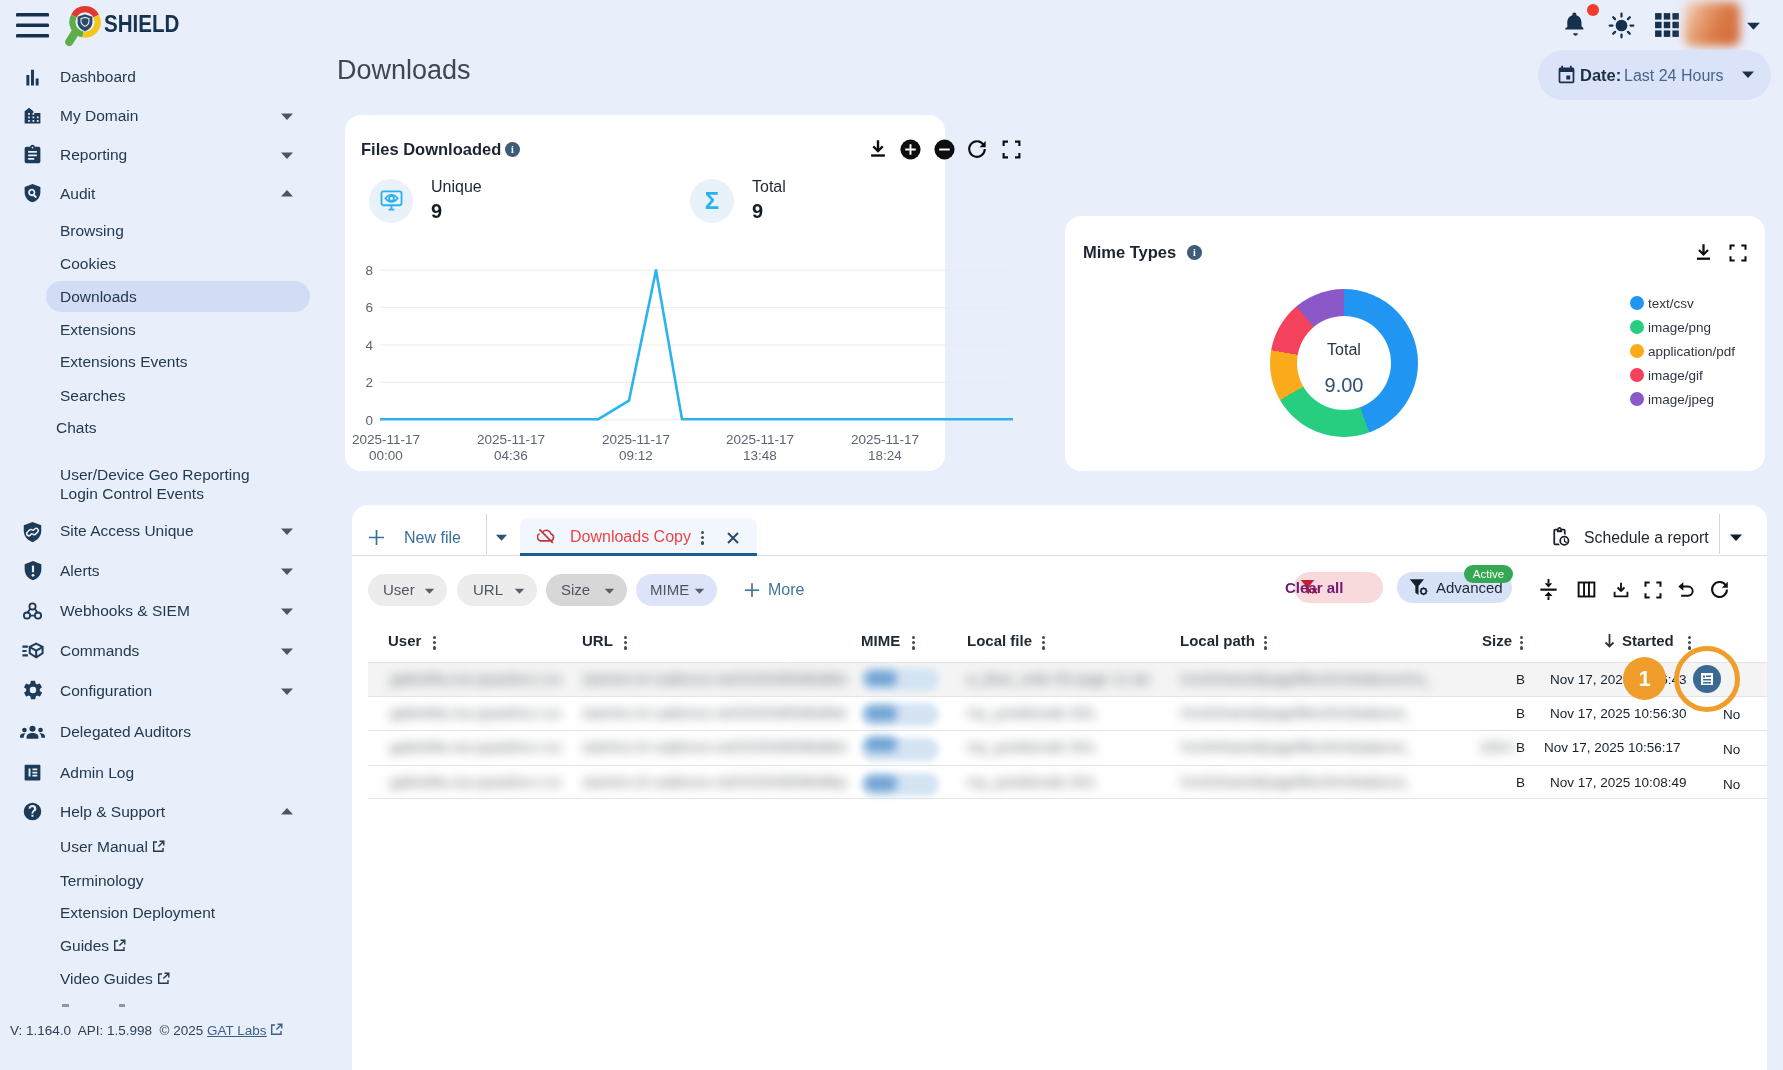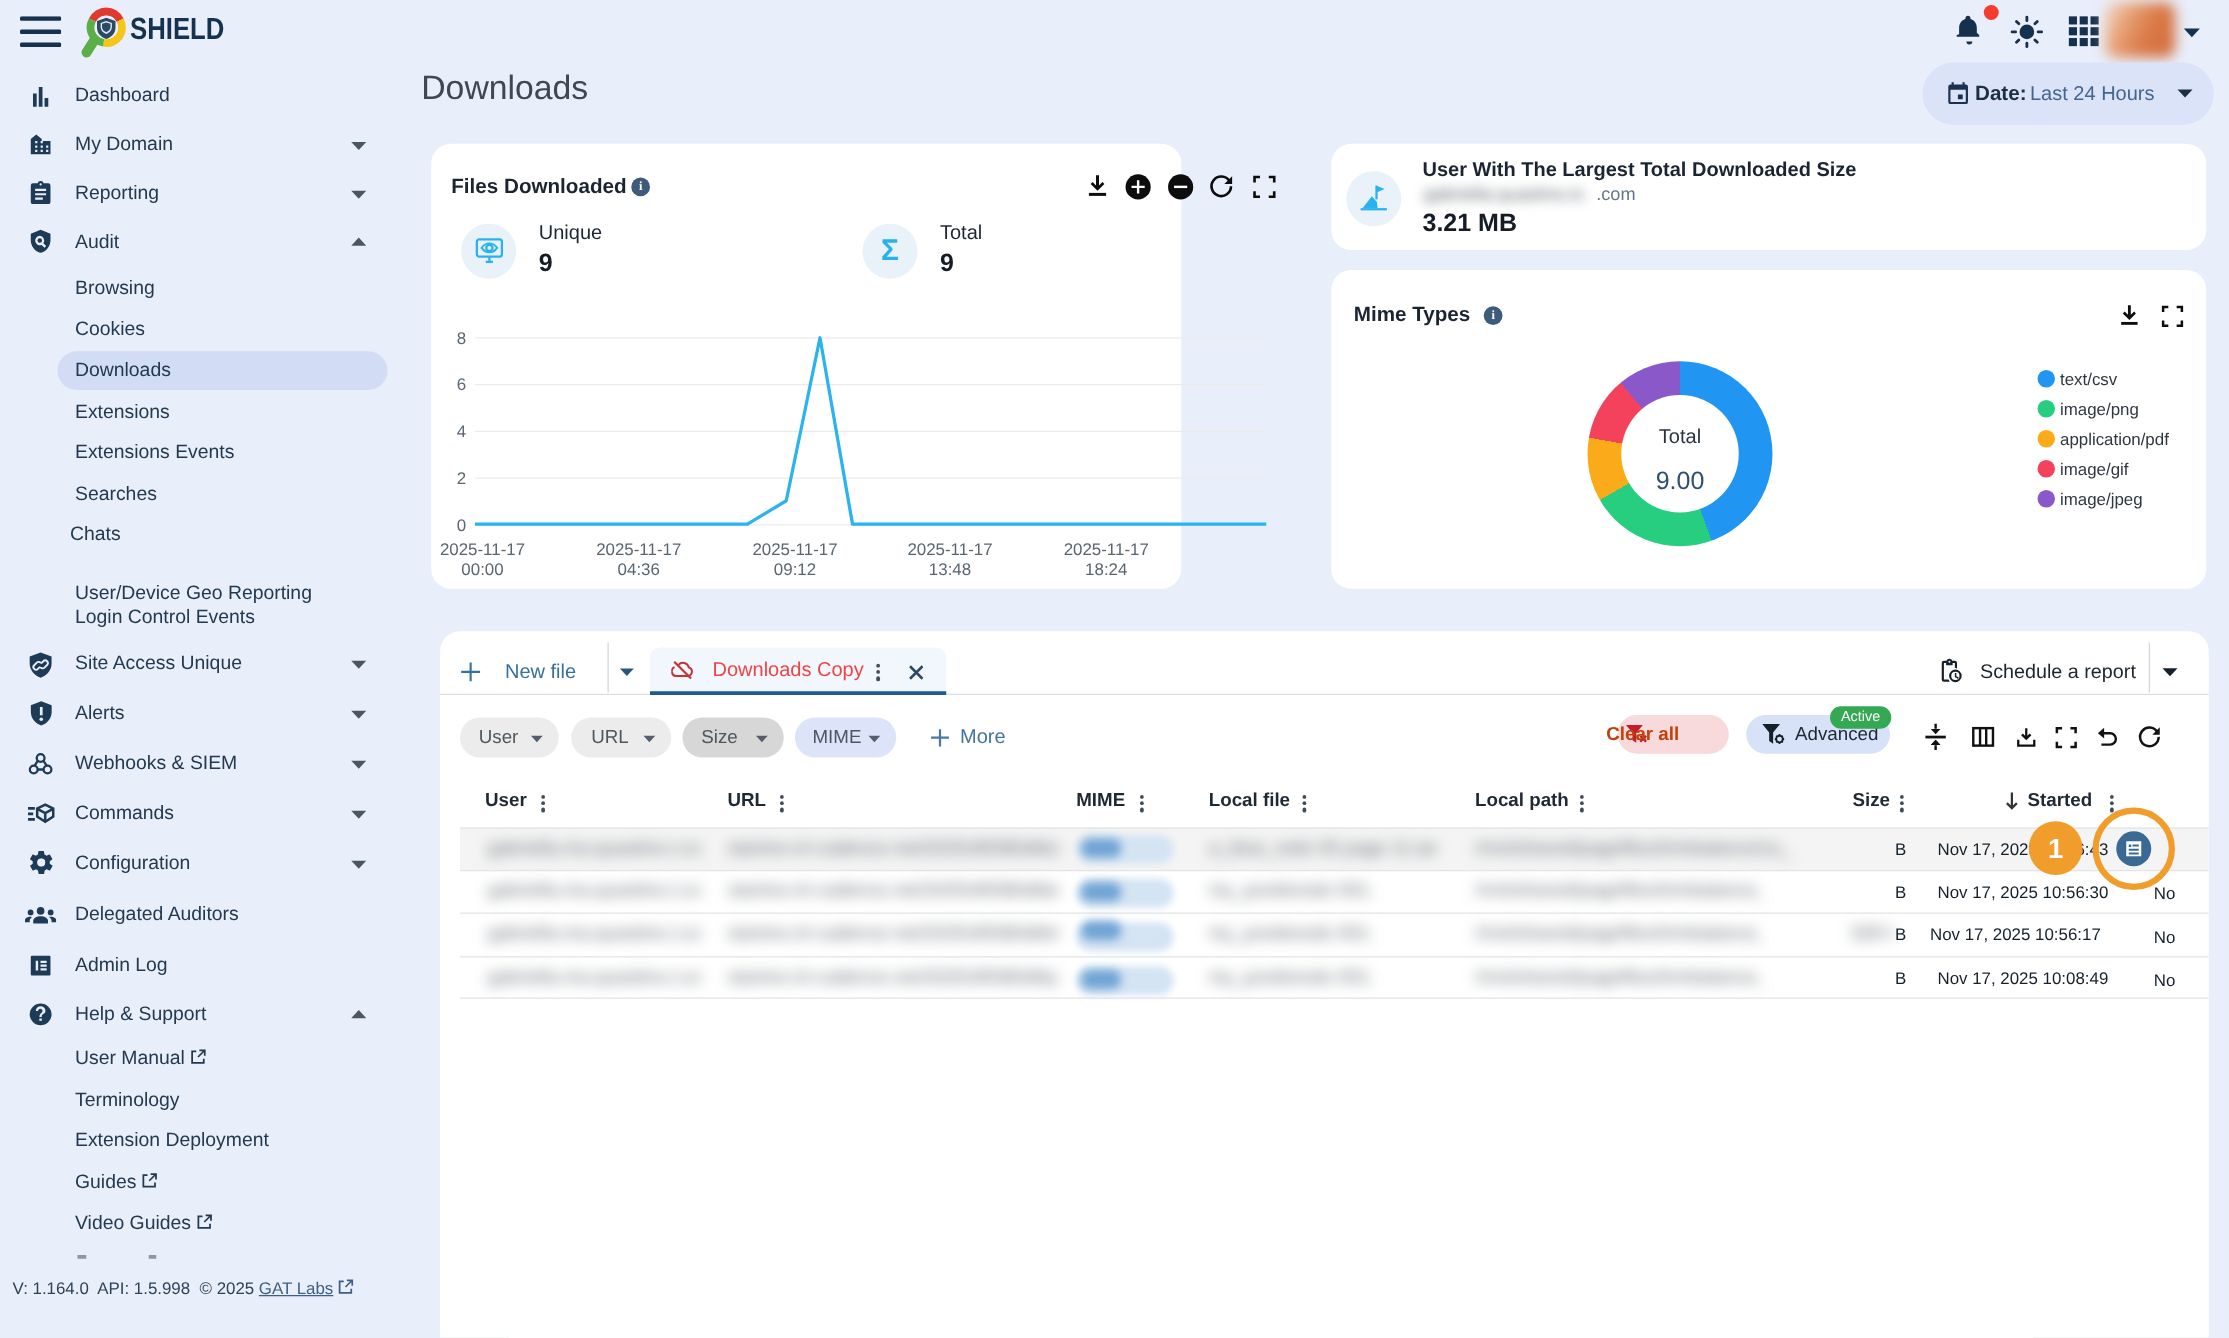--- a/index.html
+++ b/index.html
@@ -310,33 +310,20 @@
           <text x="166" y="345">04:36</text>
       <text x="291" y="329">2025-11-17</text>
           <text x="291" y="345">09:12</text>
       <text x="415" y="329">2025-11-17</text>
           <text x="415" y="345">13:48</text>
       <text x="540" y="329">2025-11-17</text>
           <text x="540" y="345">18:24</text>
     </g>
   </svg>
 </div>
-<div class="card" style="left:1065px;top:115px;width:700px;height:85px;">
-  <div class="abs" style="left:12px;top:22px;width:44px;height:44px;border-radius:50%;background:#e9f1f9;"></div>
-  <svg class="abs" style="left:22px;top:32px;" width="24" height="23" viewBox="0 0 24 23" fill="#2ab2ee">
-        <path d="M14.2 1.5 l6.5 2.7 -6.5 2.7z"></path>
-        <rect x="13.3" y="1.5" width="1.8" height="11"></rect>
-        <path d="M3 19.5 l7.5-9.5 4 4.5 .6 5z"></path>
-        <rect x="1.5" y="19.5" width="21" height="1.8"></rect>
-      </svg>
-  <div class="abs" style="left:73px;top:13px;font-size:16px;font-weight:bold;color:#1a2531;">User With The Largest Total Downloaded Size</div>
-  <div class="abs" style="left:74px;top:33px;width:138px;overflow:hidden;font-size:14.5px;color:#5a646e;filter:blur(4.5px);white-space:nowrap;">gabriella.quastino.tc</div>
-  <div class="abs" style="left:212px;top:33px;font-size:14.5px;color:#66768a;">.com</div>
-  <div class="abs" style="left:73px;top:53px;font-size:20px;font-weight:bold;color:#141d26;">3.21 MB</div>
-</div>
 
 <div class="card" style="left:1065px;top:216px;width:700px;height:255px;">
   <div class="abs" style="left:18px;top:27px;font-size:16.5px;font-weight:bold;color:#1a2531;">Mime Types</div>
   <div class="abs" style="left:122px;top:29px;width:15px;height:15px;border-radius:50%;background:#3e5c7a;color:#fff;font-size:10px;font-weight:bold;text-align:center;line-height:15px;font-family:'Liberation Serif',serif;">i</div>
   <svg class="abs" style="left:628px;top:26px;" width="21" height="21" viewBox="0 0 24 24" fill="#0d0d0d">
         <path d="M12 16 6 10l1.7-1.7 3 3V2.5h2.6v8.8l3-3L18 10z"></path>
         <rect x="4.5" y="17.8" width="15" height="2.6"></rect>
       </svg>
   <svg class="abs" style="left:663px;top:27px;" width="20" height="20" viewBox="0 0 24 24" fill="none" stroke="#0d0d0d" stroke-width="2.4">
         <path d="M3 8V3h5M16 3h5v5M21 16v5h-5M8 21H3v-5"></path>
@@ -423,21 +410,21 @@
         <path d="M8 1.5h2V17H8z"></path>
         <path d="M1 8h16v2H1z" transform="translate(0,0.2)"></path>
       </svg>
   <div class="abs" style="left:416px;top:76px;font-size:16px;color:#44749f;">More</div>
 
   <div class="abs" style="left:942px;top:67px;width:89px;height:31px;border-radius:16px;background:#f8d9dc;"></div>
   <svg class="abs" style="left:948px;top:74px;" width="19" height="17" viewBox="0 0 24 21" fill="#c11f2e">
         <path d="M1 1h17l-6.6 8.2V19l-3.8-2.6V9.2z"></path>
         <path d="M16.2 11.2 18.4 13.4 20.6 11.2 22.2 12.8 20 15 22.2 17.2 20.6 18.8 18.4 16.6 16.2 18.8 14.6 17.2 16.8 15 14.6 12.8z"></path>
       </svg>
-  <div class="abs" style="left:933px;top:74px;font-size:15px;font-weight:bold;color:#c2410c;">Clear all</div>
+  <div class="abs" style="left:933px;top:74px;font-size:15px;font-weight:bold;color:#701a75;">Clear all</div>
   <div class="abs" style="left:1045px;top:67px;width:115px;height:31px;border-radius:16px;background:#d7e1f8;"></div>
   <svg class="abs" style="left:1057px;top:73px;" width="20" height="19" viewBox="0 0 24 22" fill="#15202b">
         <path d="M1 1h17l-6.6 8.2V20l-3.8-2.6V9.2z"></path>
         <circle cx="17.5" cy="15.5" r="3.2" fill="none" stroke="#15202b" stroke-width="1.8"></circle>
         <g stroke="#15202b" stroke-width="1.6">
           <line x1="17.5" y1="10.7" x2="17.5" y2="12.3"></line>
           <line x1="17.5" y1="18.7" x2="17.5" y2="20.3"></line>
           <line x1="13" y1="15.5" x2="14.5" y2="15.5"></line>
           <line x1="20.5" y1="15.5" x2="22" y2="15.5"></line>
           <line x1="14.3" y1="12.3" x2="15.4" y2="13.4"></line>

